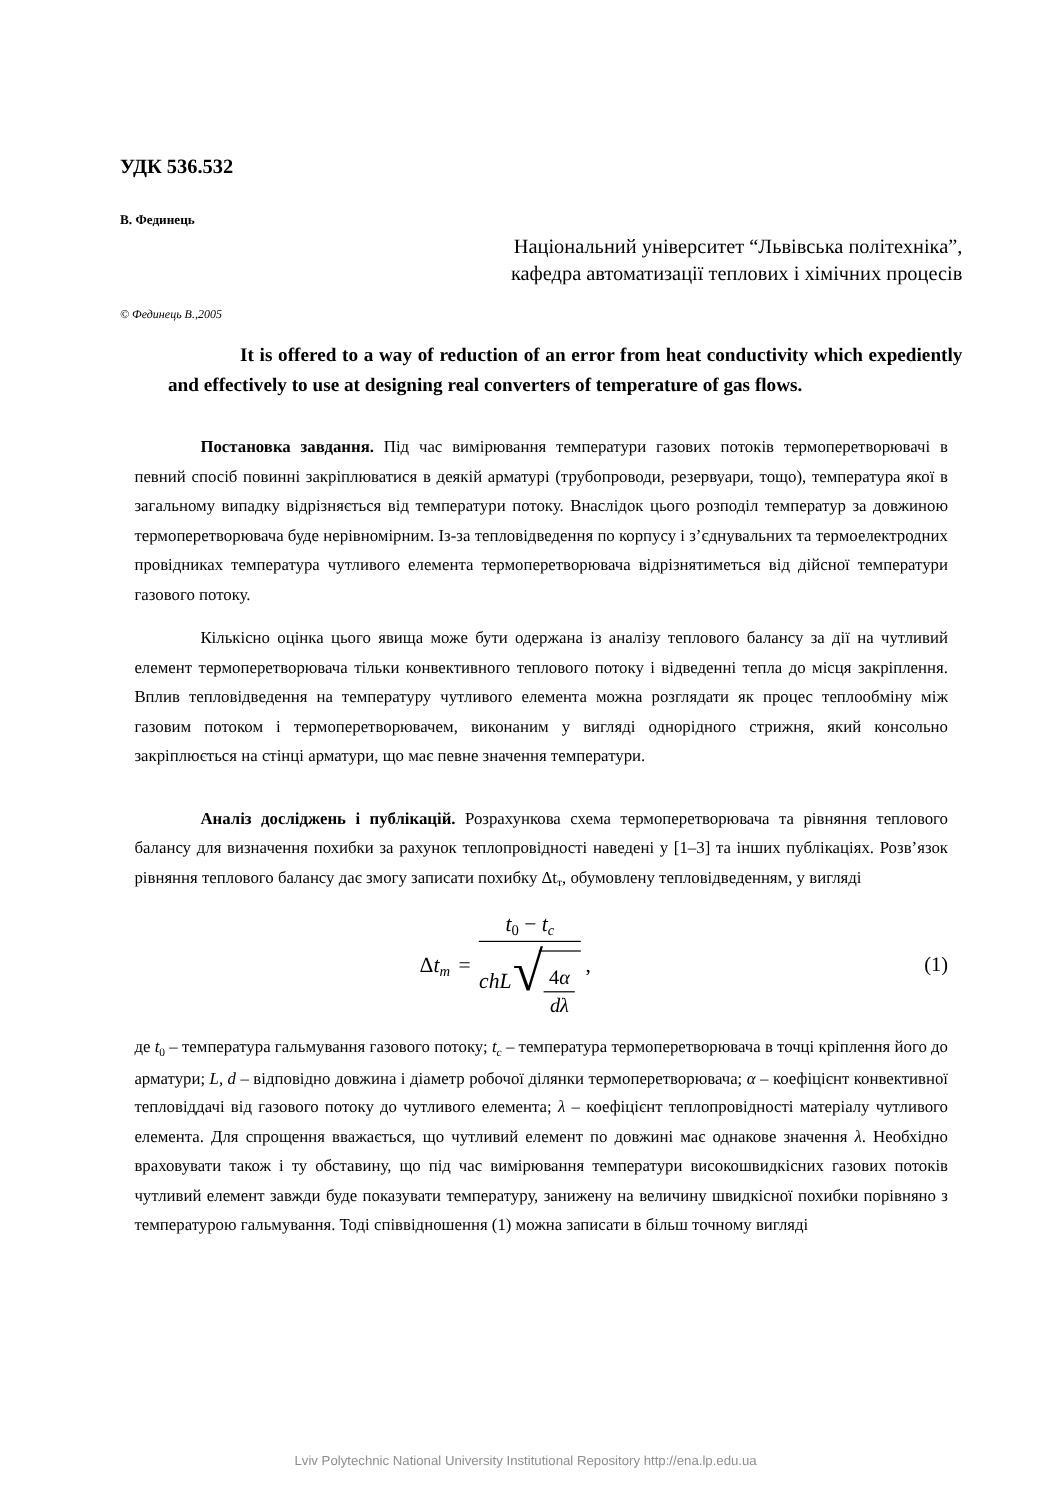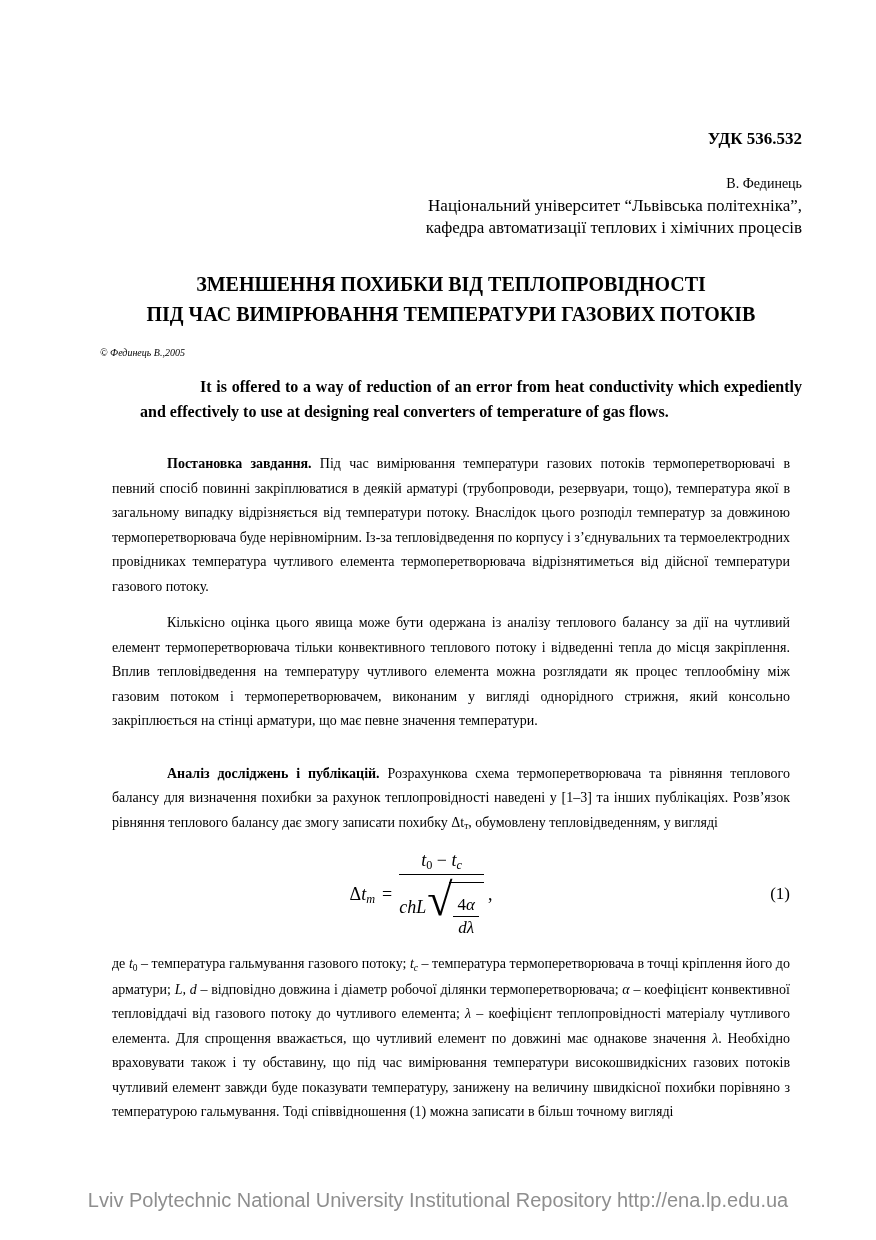--- a/index.html
+++ b/index.html
@@ -10,22 +10,22 @@
     color:#000;
     font-family:"Liberation Serif","DejaVu Serif",serif;
     overflow:hidden;
   }
   .content { position:absolute; left:100px; top:87px; width:702px; }
 
   .journal-ref {
     font-style:italic; text-align:justify;
     font-size:17px; line-height:25px;
   }
-  .udk { margin-top:42px; text-align:right; font-weight:bold; font-size:17px; }
-  .author { margin-top:24px; text-align:right; font-weight:normal; font-size:14px; line-height:22px; }
+  .udk { margin-top:42px; text-align:left; font-weight:bold; font-size:17px; }
+  .author { margin-top:24px; font-weight:bold; font-size:11px; line-height:22px; }
   .affil { text-align:right; font-size:17px; line-height:22px; }
 
   .title { margin-top:30px; text-align:center; font-weight:bold; font-size:20px; line-height:30px; }
   .title span { display:block; }
 
   .copyright { margin-top:18px; font-style:italic; font-size:10px; }
 
   .abstract {
     margin-top:16px; margin-left:40px;
     font-weight:bold; font-size:16px; line-height:25px;
@@ -65,43 +65,39 @@
   .ifrac { display:inline-block; text-align:center; font-size:17px; }
   .ifrac .inum { display:block; border-bottom:1.2px solid #000; padding:0 4px 1px; }
   .ifrac .iden { display:block; padding-top:1px; }
   .f-comma { margin-left:4px; align-self:center; }
 
   .page-num {
     position:absolute; bottom:66px; left:0; width:100%;
     text-align:center; font-size:17px;
   }
   .footer {
-    position:absolute; bottom:28px; left:0; width:100%;
+    position:absolute; bottom:16px; left:0; width:100%;
     text-align:center;
     font-family:"Liberation Sans","DejaVu Sans",sans-serif;
-    font-size:20px; color:#8e8e8e;
+    font-size:11px; color:#8e8e8e;
   }
 </style>
 </head>
 <body>
 
 <div class="page">
   <div class="content">
 
 
     <div class="udk">УДК 536.532</div>
 
     <div class="author">В. Фединець</div>
     <div class="affil">Національний університет “Львівська політехніка”,</div>
     <div class="affil">кафедра автоматизації теплових і хімічних процесів</div>
 
-    <div class="title">
-      <span>ЗМЕНШЕННЯ ПОХИБКИ ВІД ТЕПЛОПРОВІДНОСТІ</span>
-      <span>ПІД ЧАС ВИМІРЮВАННЯ ТЕМПЕРАТУРИ ГАЗОВИХ ПОТОКІВ</span>
-    </div>
 
     <div class="copyright">© Фединець В.,2005</div>
 
     <div class="abstract">It is offered to a way of reduction of an error from heat conductivity which expediently and effectively to use at designing real converters of temperature of gas flows.</div>
 
     <p class="para first"><span class="s-b">Постановка завдання. </span><span class="s-n">Під час вимірювання температури газових потоків термоперетворювачі в певний спосіб повинні закріплюватися в деякій арматурі (трубопроводи, резервуари, тощо), температура якої в загальному випадку відрізняється від температури потоку. Внаслідок цього розподіл температур за довжиною термоперетворювача буде нерівномірним. Із-за тепловідведення по  корпусу і з’єднувальних та термоелектродних провідниках температура чутливого елемента термоперетворювача відрізнятиметься від дійсної температури газового потоку.</span></p>
     <p class="para"><span class="s-n">Кількісно оцінка цього явища може бути одержана із аналізу теплового балансу за дії на чутливий елемент термоперетворювача тільки конвективного теплового потоку і відведенні тепла до місця закріплення. Вплив тепловідведення на температуру чутливого елемента можна розглядати як процес теплообміну між газовим потоком і термоперетворювачем, виконаним у вигляді однорідного стрижня, який консольно закріплюється на стінці арматури, що має певне значення температури.</span></p>
     <p class="para first"><span class="s-b">Аналіз досліджень і публікацій. </span><span class="s-n">Розрахункова схема термоперетворювача та рівняння теплового балансу для визначення похибки за рахунок теплопровідності наведені у [1–3] та інших публікаціях. Розв’язок рівняння теплового балансу дає змогу записати похибку Δt</span><span class="s-sub">т</span><span class="s-n">, обумовлену тепловідведенням, у вигляді</span></p>
 
     <div class="eq-row">

